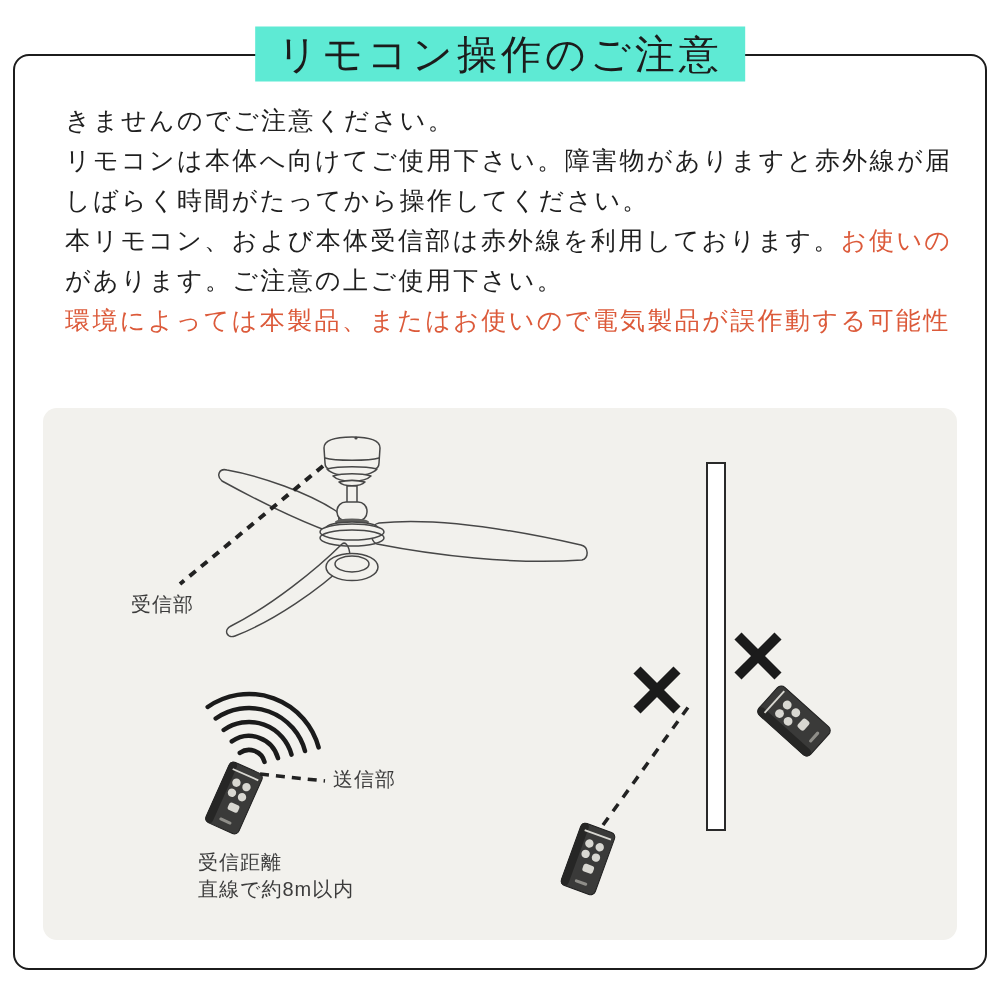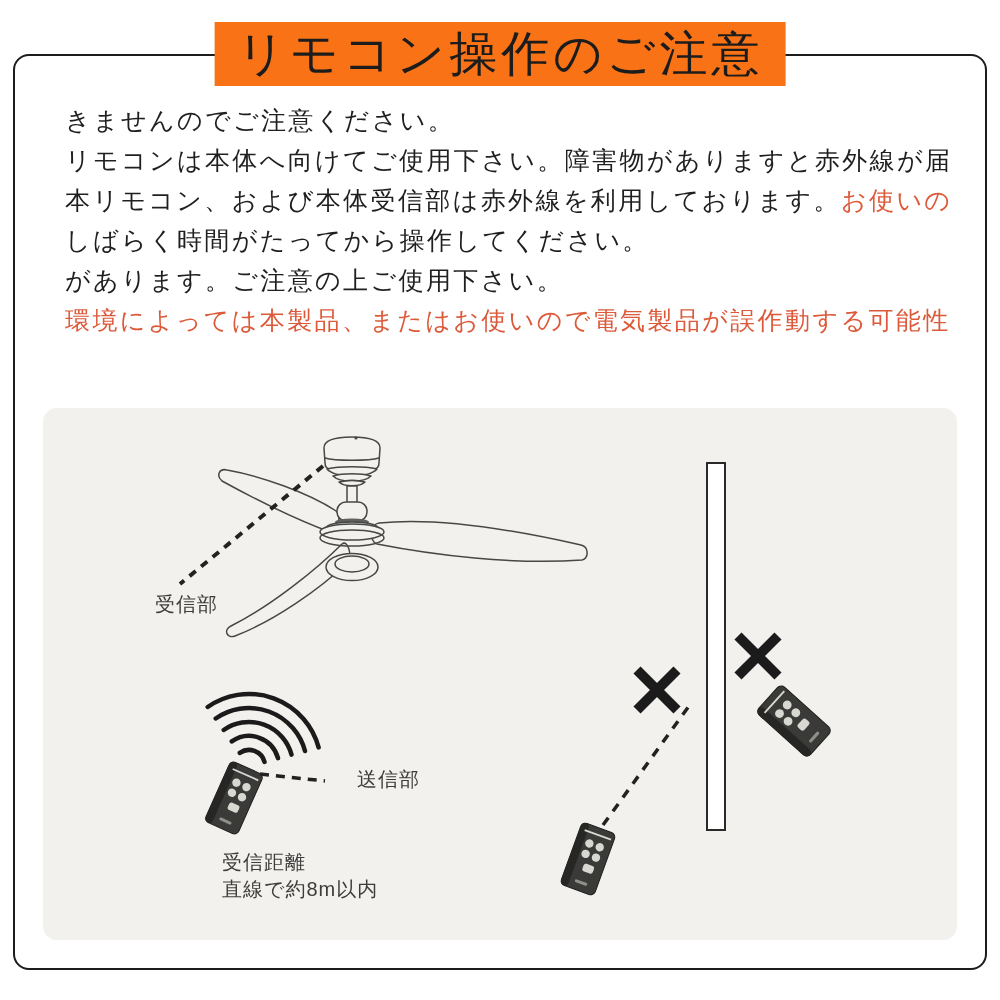--- a/index.html
+++ b/index.html
@@ -11,54 +11,54 @@
   html,body{width:1000px;height:1000px;background:#ffffff;
     font-family:"Liberation Sans","DejaVu Sans",sans-serif;}
   .stage{position:relative;width:1000px;height:1000px;background:#fff;overflow:hidden;}
 
   
   .frame{position:absolute;left:13px;top:54px;width:974px;height:916px;
     border:2px solid #1c1c1c;border-radius:16px;background:#fff;}
 
   
   .page-title{position:absolute;left:50%;top:54px;transform:translate(-50%,-50%);
-    background:#f97316;padding:0 22px;white-space:nowrap;
-    font-size:48px;font-weight:500;letter-spacing:4px;color:#1c1c1c;}
+    background:#5eead4;padding:0 22px;white-space:nowrap;
+    font-size:40px;font-weight:500;letter-spacing:4px;color:#1c1c1c;}
 
   
   .notice{position:absolute;left:65px;top:100px;width:900px;color:var(--ink);}
   .notice-line{display:block;white-space:nowrap;font-size:25px;
     letter-spacing:2.4px;line-height:40px;height:40px;}
   .accent{color:var(--accent);}
 
   
   .panel{position:absolute;left:43px;top:408px;width:914px;height:532px;
     background:var(--panel_bg);border-radius:14px;}
   .panel svg{position:absolute;left:0;top:0;width:914px;height:532px;display:block;}
 
   .diagram-label{position:absolute;color:#3c3c3c;font-size:20px;
-    letter-spacing:1px;white-space:nowrap;line-height:27px;margin-left:24px;}
+    letter-spacing:1px;white-space:nowrap;line-height:27px;}
   .lbl-receiver{left:88px;top:183px;}
   .lbl-transmitter{left:290px;top:358px;}
   .lbl-distance{left:155px;top:441px;}
 </style>
 </head>
 <body>
 
 <div class="stage">
 
   <div class="frame"></div>
 
   <div class="page-title">リモコン操作のご注意</div>
 
   <div class="notice">
     <span class="notice-line"><span>きませんのでご注意ください。</span></span>
     <span class="notice-line"><span>リモコンは本体へ向けてご使用下さい。障害物がありますと赤外線が届</span></span>
+    <span class="notice-line"><span>しばらく時間がたってから操作してください。</span></span>
     <span class="notice-line"><span>本リモコン、および本体受信部は赤外線を利用しております。</span><span class="accent">お使いの</span></span>
-    <span class="notice-line"><span>しばらく時間がたってから操作してください。</span></span>
     <span class="notice-line"><span>があります。ご注意の上ご使用下さい。</span></span>
     <span class="notice-line"><span class="accent">環境によっては本製品、またはお使いので電気製品が誤作動する可能性</span></span>
   </div>
 
   <div class="panel">
     <svg viewBox="0 0 914 532" aria-hidden="true">
       <defs>
         <g id="remote">
           <rect x="-18" y="-33" width="36" height="66" rx="5" fill="#3a3a39" stroke="#1f1f1f" stroke-width="1"></rect>
           <rect x="-18" y="-33" width="8" height="66" rx="4" fill="#262625"></rect>

